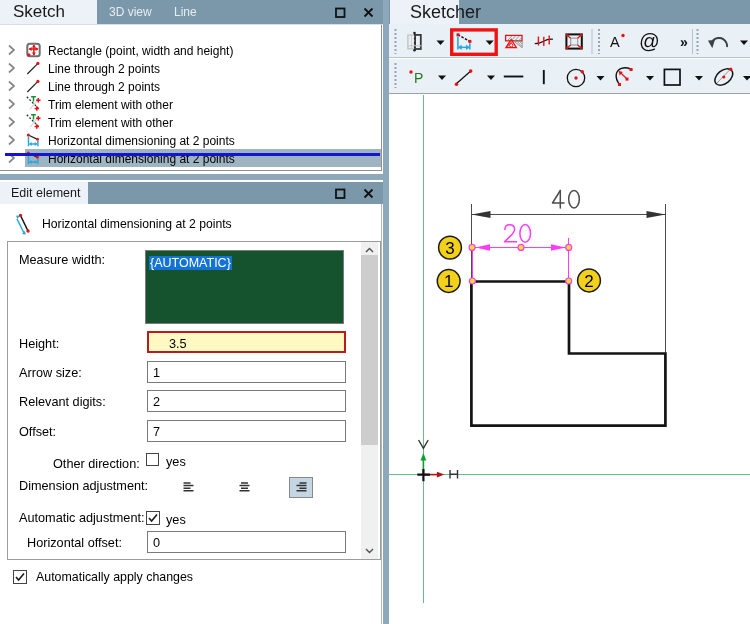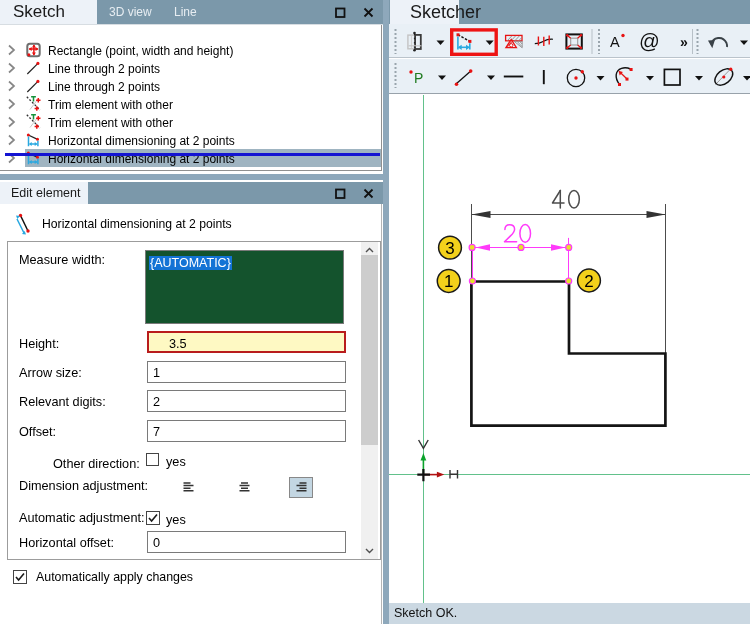--- a/index.html
+++ b/index.html
@@ -108,21 +108,21 @@
     <div class="abs" style="left:7px;top:37px;width:374px;height:319px;border:1px solid #9c9c9c;"></div>
 
     <div class="abs" style="left:19px;top:49px;">Measure width:</div>
     <div class="abs" style="left:19px;top:133px;">Height:</div>
     <div class="abs" style="left:19px;top:162px;">Arrow size:</div>
     <div class="abs" style="left:19px;top:191px;">Relevant digits:</div>
     <div class="abs" style="left:19px;top:221px;">Offset:</div>
     <div class="abs" style="left:19px;top:253px;margin-left:34px;">Other direction:</div>
     <div class="abs" style="left:19px;top:275px;">Dimension adjustment:</div>
     <div class="abs" style="left:19px;top:307px;">Automatic adjustment:</div>
-    <div class="abs" style="left:19px;top:332px;">Horizontal offset:</div>
+    <div class="abs" style="left:27px;top:332px;">Horizontal offset:</div>
 
     <div class="abs" style="left:145px;top:46px;width:199px;height:74px;border:1px solid #7a7a7a;background:#14532d;">
       <span style="position:absolute;left:3px;top:5px;background:#1373d5;color:#fff;padding:0 1px;font-size:12.5px;">{AUTOMATIC}</span>
     </div>
     <div class="abs" style="left:147px;top:127px;width:199px;height:22px;border:2px solid #b91c1c;background:#fef9c3;line-height:23px;padding-left:20px;">3.5</div>
     <div class="abs" style="left:147px;top:157px;width:199px;height:22px;border:1px solid #7a7a7a;background:#fff;line-height:23px;padding-left:5px;">1</div>
     <div class="abs" style="left:147px;top:186px;width:199px;height:22px;border:1px solid #7a7a7a;background:#fff;line-height:23px;padding-left:5px;">2</div>
     <div class="abs" style="left:147px;top:216px;width:199px;height:22px;border:1px solid #7a7a7a;background:#fff;line-height:23px;padding-left:5px;">7</div>
     <div class="abs" style="left:147px;top:327px;width:199px;height:22px;border:1px solid #7a7a7a;background:#fff;line-height:23px;padding-left:5px;">0</div>
 
@@ -335,17 +335,14 @@
       <line x1="34.4" y1="379.5" x2="34.4" y2="364.5" stroke="#0aa22b" stroke-width="1.6"></line>
       <path d="M34.4 358 l-2.9 7.4 h5.8 Z" fill="#0aa22b"></path>
       <line x1="34.4" y1="379.6" x2="49.5" y2="379.6" stroke="#b11212" stroke-width="1.6"></line>
       <path d="M55.3 379.6 l-7.4 -2.9 v5.8 Z" fill="#b11212"></path>
       <path d="M28.3 379.6 H41 M34.4 374 V386.3" stroke="#111" stroke-width="2.2" fill="none"></path>
       <path d="M29.6 345 L34.4 353.3 L39.2 345" stroke="#333" stroke-width="1.4" fill="none"></path>
       <path d="M61 375 V383.5 M68.5 375 V383.5 M61 379.2 H68.5" stroke="#333" stroke-width="1.4" fill="none"></path>
     </svg>
   </div>
 
-  <div class="abs" style="left:389px;top:603px;width:361px;height:21px;background:#cbd8e2;">
-    <div style="font-size:12.5px;color:#111;line-height:21px;padding-left:5px;">Sketch OK.</div>
-  </div>
 
 </div>
 
 </body></html>

